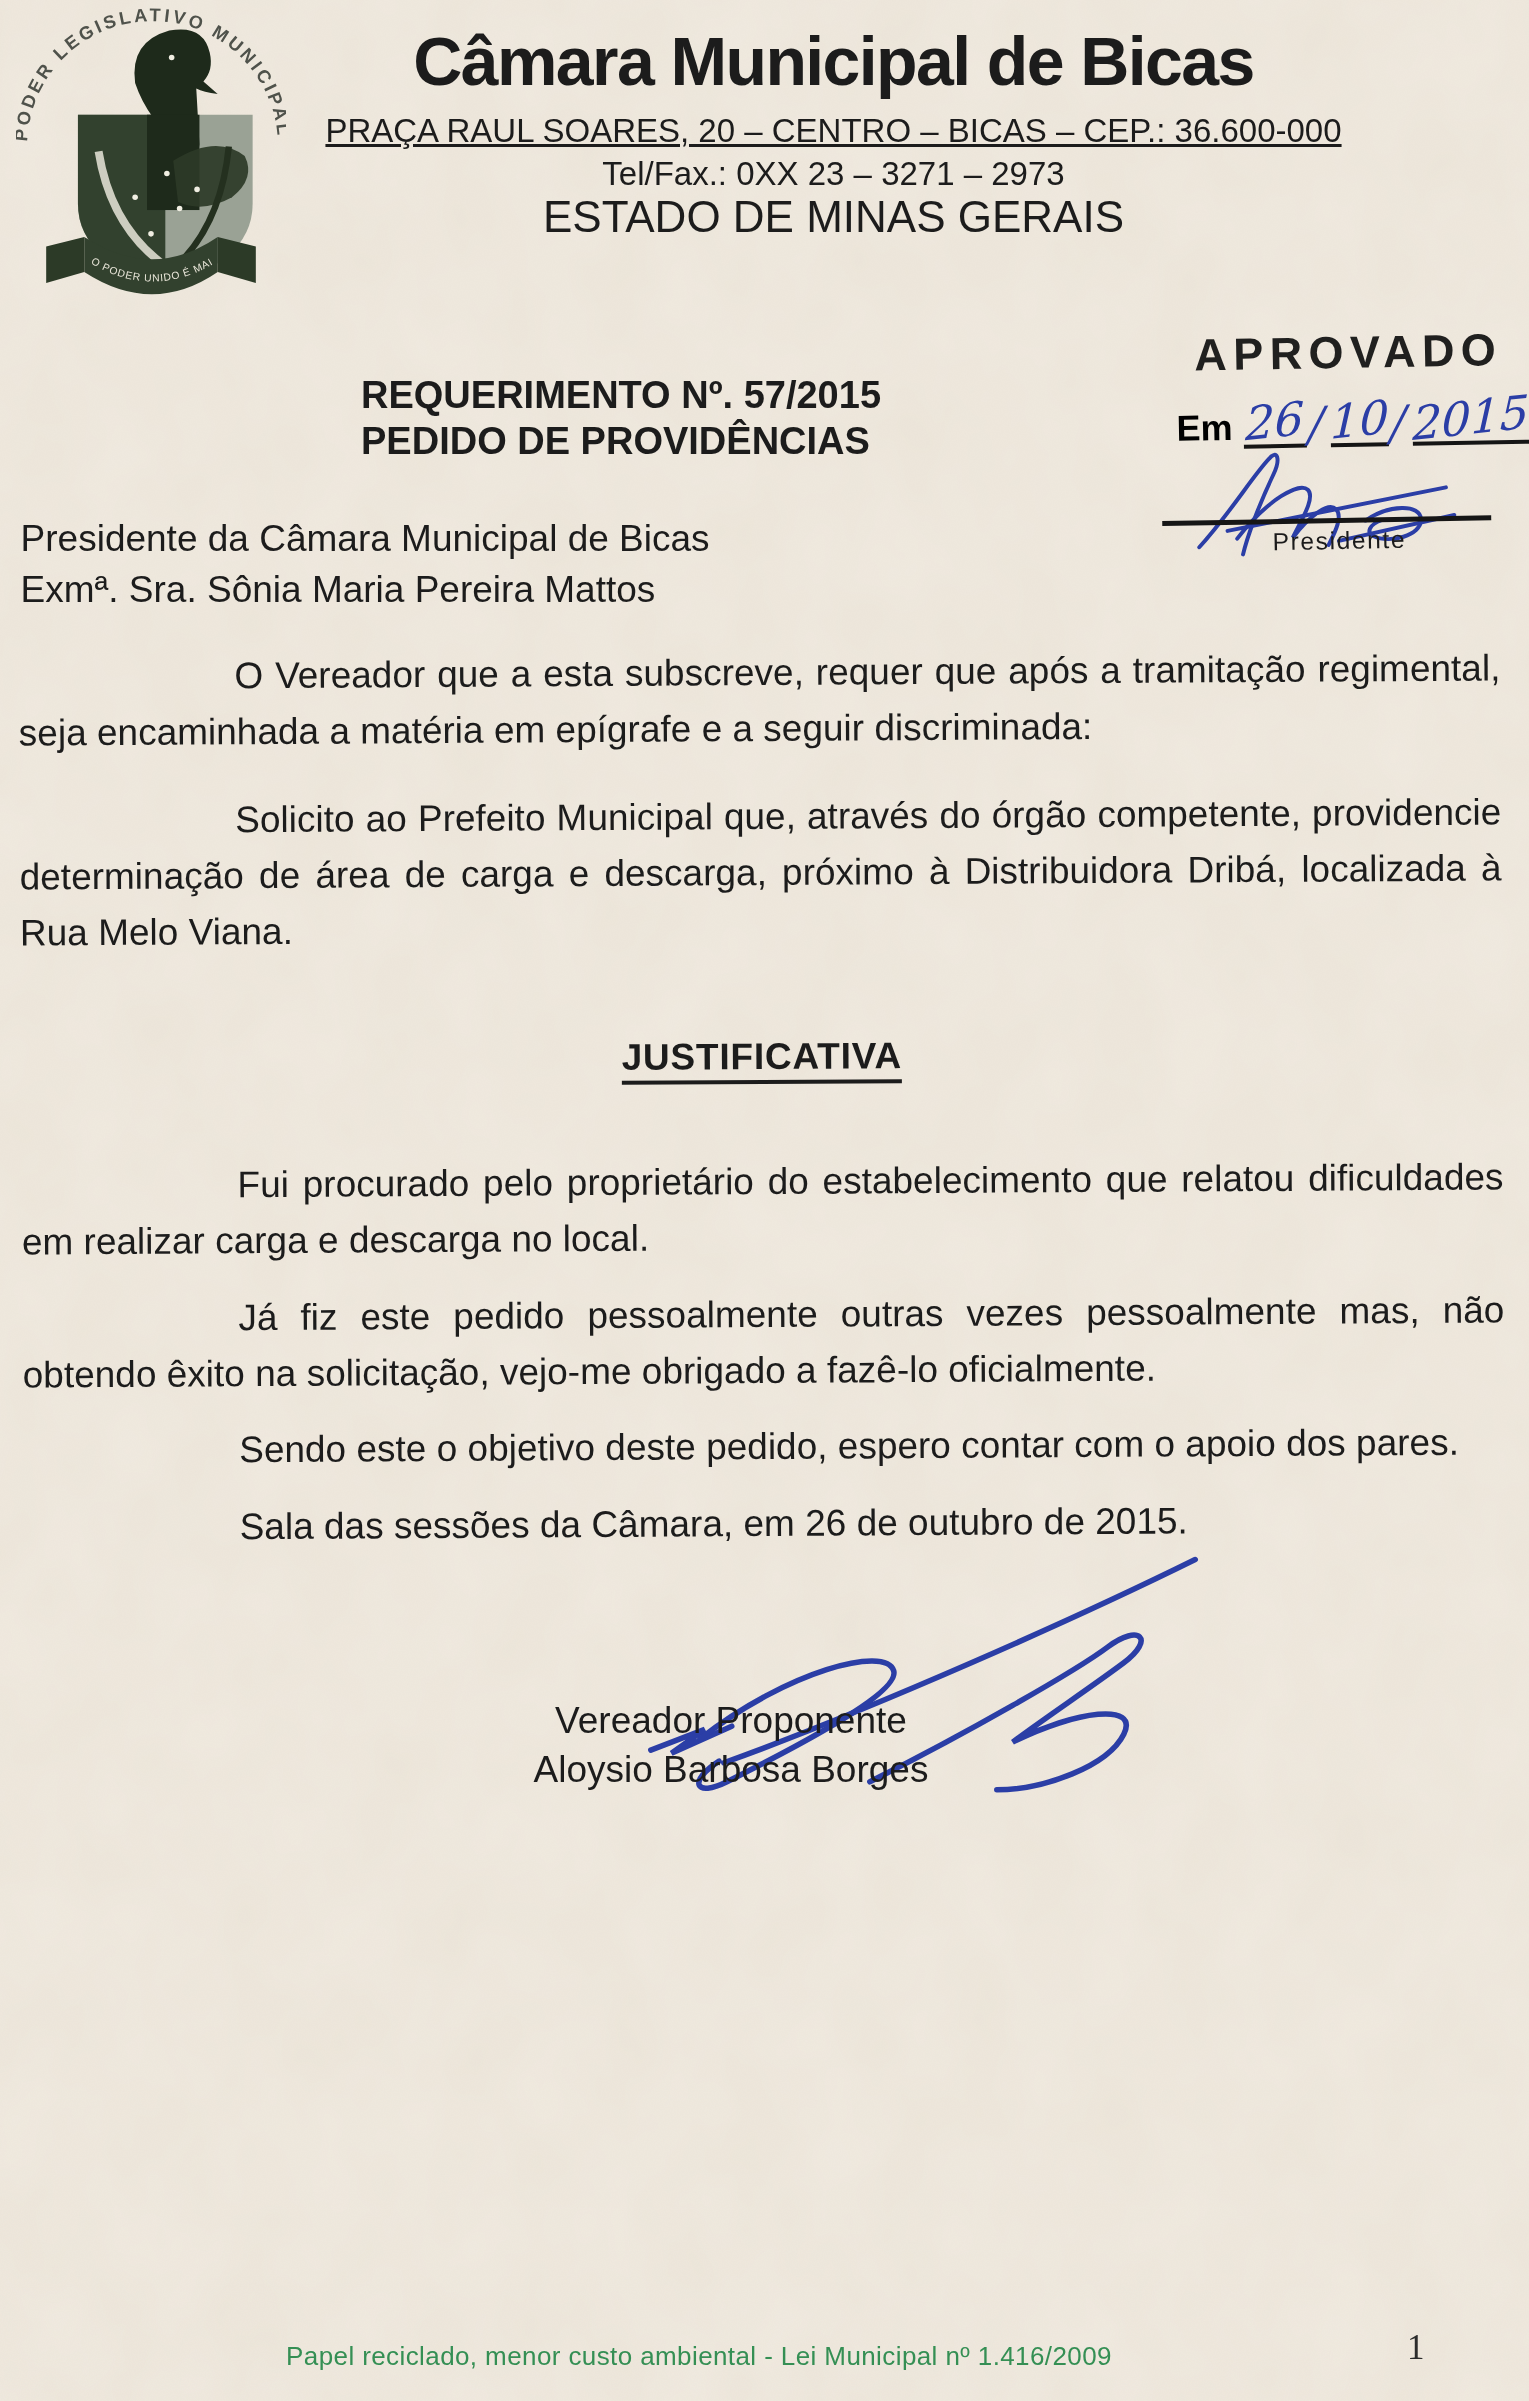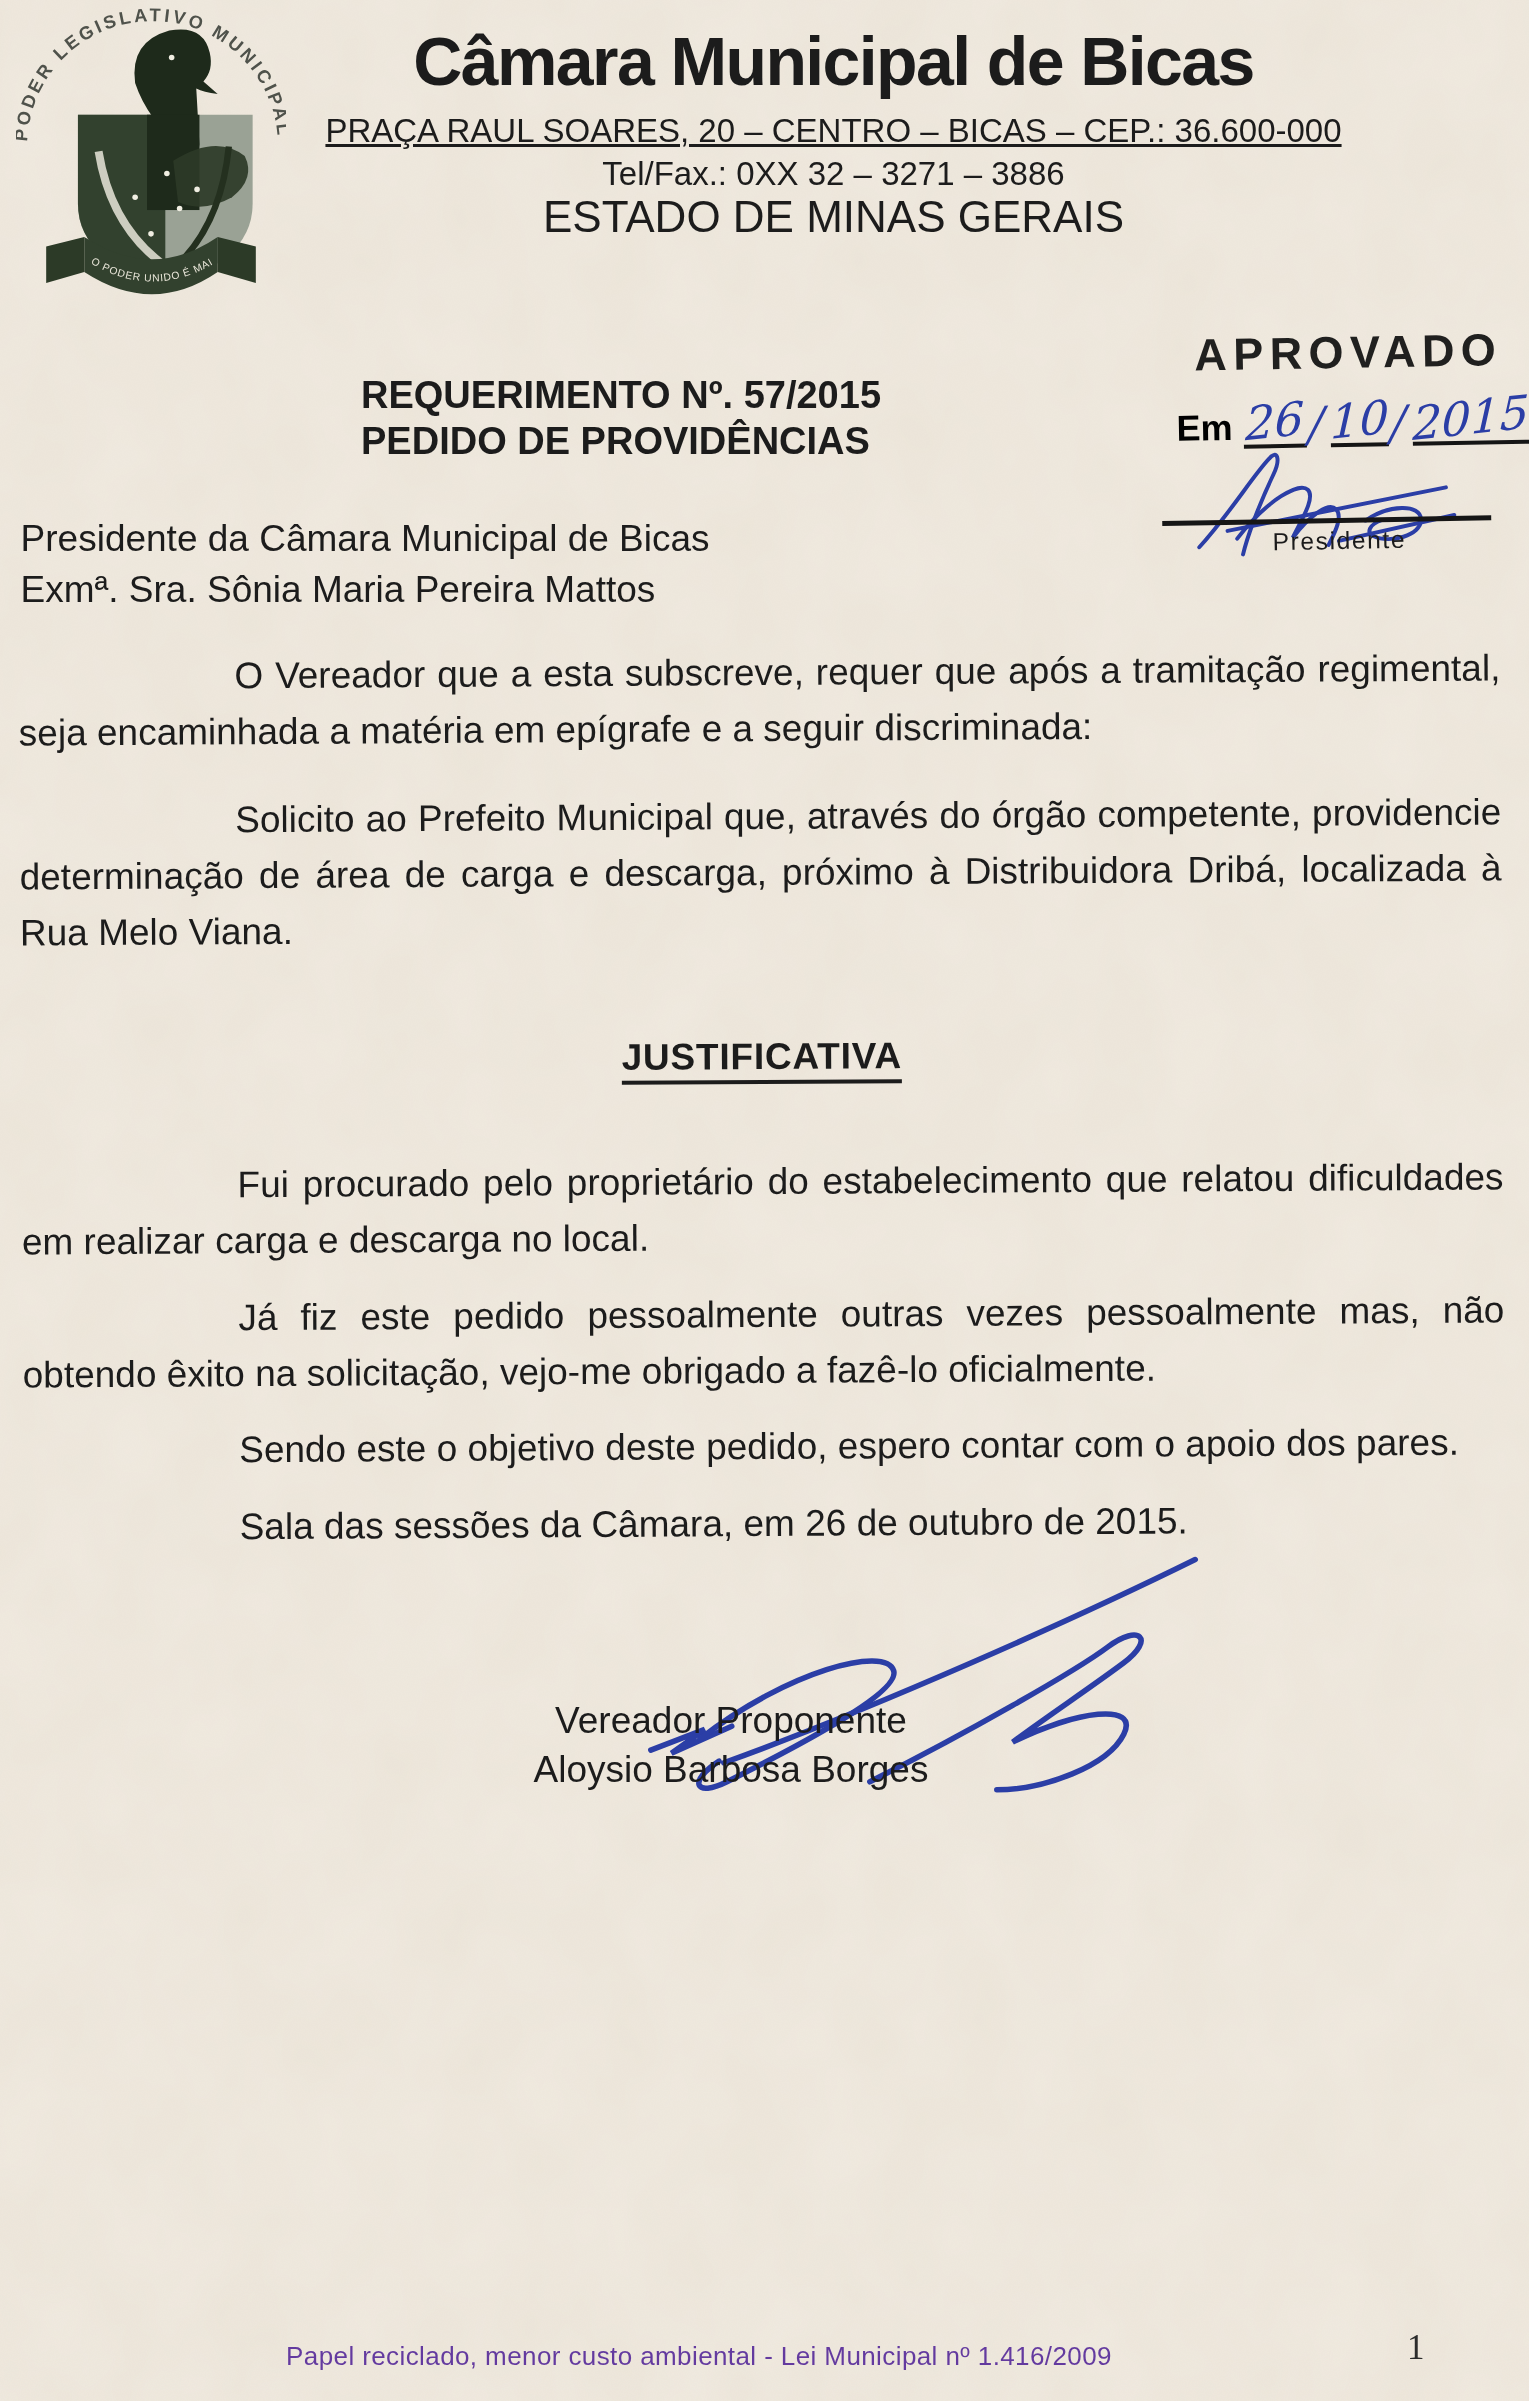--- a/index.html
+++ b/index.html
@@ -54,21 +54,21 @@
   .p4{margin-top:20.6px;}
   .p5{margin-top:20.6px;}
   .closing{margin-top:20.6px;text-align:left;}
 
   
   .main-sig{left:627px;top:1550px;}
   .signer{left:310px;top:1696px;width:842px;text-align:center;font-size:37px;line-height:49px;}
 
   
   .footer-note{left:262px;top:2341px;width:874px;text-align:center;
-    font-size:26px;color:#4c1d95;opacity:.85;letter-spacing:0.4px;}
+    font-size:26px;color:#15803d;opacity:.85;letter-spacing:0.4px;}
   .page-number{left:1407px;top:2328px;font-family:"Liberation Serif",serif;
     font-size:35px;color:#2c2c2c;}
 </style>
 </head>
 <body>
 
 <div class="page">
 
   <svg class="paper-noise" width="1529" height="2401" viewBox="0 0 1926 3024">
     <filter id="fiber">
@@ -116,21 +116,21 @@
     <path d="M 302 304 L 254 292 L 254 336 L 302 350 Z" fill="#2c3a27"></path>
     <path d="M 86 292 Q 172 348 254 292 L 254 336 Q 172 392 86 336 Z" fill="#32412e"></path>
     <text font-size="13" fill="#e9e6d9" letter-spacing="1" font-family="Liberation Sans, sans-serif">
       <textPath href="#ribbonpath" startOffset="2">O PODER UNIDO É MAIS FORTE</textPath>
     </text>
   </svg>
 
   <div class="layer header-text">
     <h1 class="org-title">Câmara Municipal de Bicas</h1>
     <div class="org-address">PRAÇA RAUL SOARES, 20 – CENTRO – BICAS – CEP.: 36.600-000</div>
-    <div class="org-phone">Tel/Fax.: 0XX 32 – 3271 – 3886</div>
+    <div class="org-phone">Tel/Fax.: 0XX 23 – 3271 – 2973</div>
     <div class="org-state">ESTADO DE MINAS GERAIS</div>
   </div>
 
   <div class="layer request-title">
     <div>REQUERIMENTO Nº. 57/2015</div>
     <div>PEDIDO DE PROVIDÊNCIAS</div>
   </div>
 
   <div class="layer stamp">
     <div class="stamp-title">APROVADO</div>

